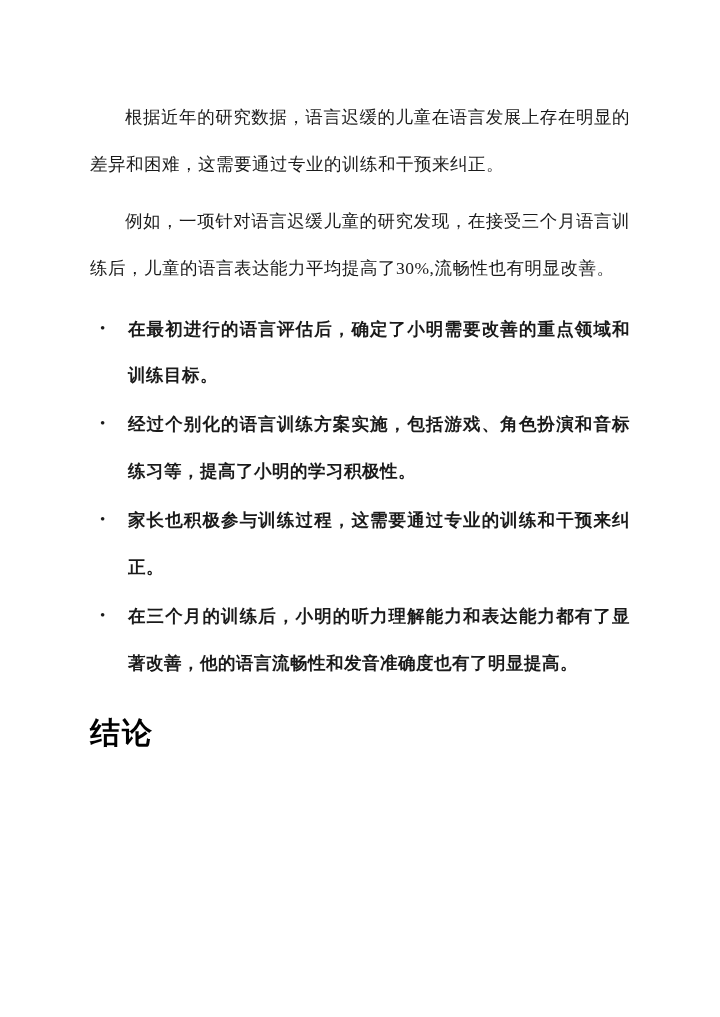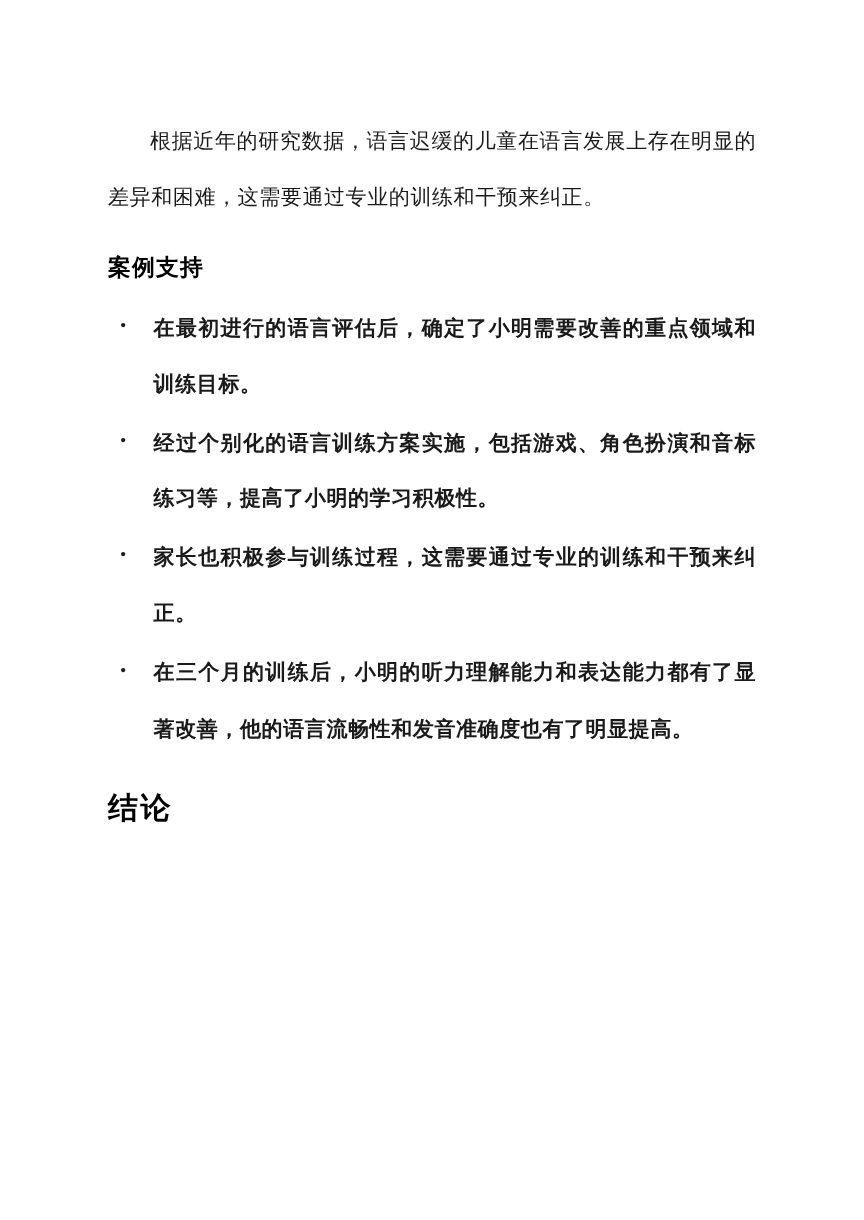--- a/index.html
+++ b/index.html
@@ -58,36 +58,36 @@
     line-height: 2.95;
     color: #1a1a1a;
     user-select: none;
   }
   .bullet-text {
     flex: 1 1 auto;
     display: block;
     font-weight: bold;
   }
   .heading-1 {
-    font-size: 25px;
+    font-size: 30px;
     font-weight: bold;
     color: #000000;
     margin-top: 26px;
     letter-spacing: 2px;
   }
 </style>
 </head>
 <body>
 
 <div class="page">
 
   <p class="para">根据近年的研究数据，语言迟缓的儿童在语言发展上存在明显的差异和困难，这需要通过专业的训练和干预来纠正。</p>
 
+  <p class="para">例如，一项针对语言迟缓儿童的研究发现，在接受三个月语言训练后，儿童的语言表达能力平均提高了30%,流畅性也有明显改善。</p>
 
-  <h2 class="heading-2">案例支持</h2>
 
 
   <ul class="bullet-list">
     <li class="bullet-item">
       <span class="bullet-marker">•</span>
       <span class="bullet-text">在最初进行的语言评估后，确定了小明需要改善的重点领域和训练目标。</span>
     </li>
     <li class="bullet-item">
       <span class="bullet-marker">•</span>
       <span class="bullet-text">经过个别化的语言训练方案实施，包括游戏、角色扮演和音标练习等，提高了小明的学习积极性。</span>

